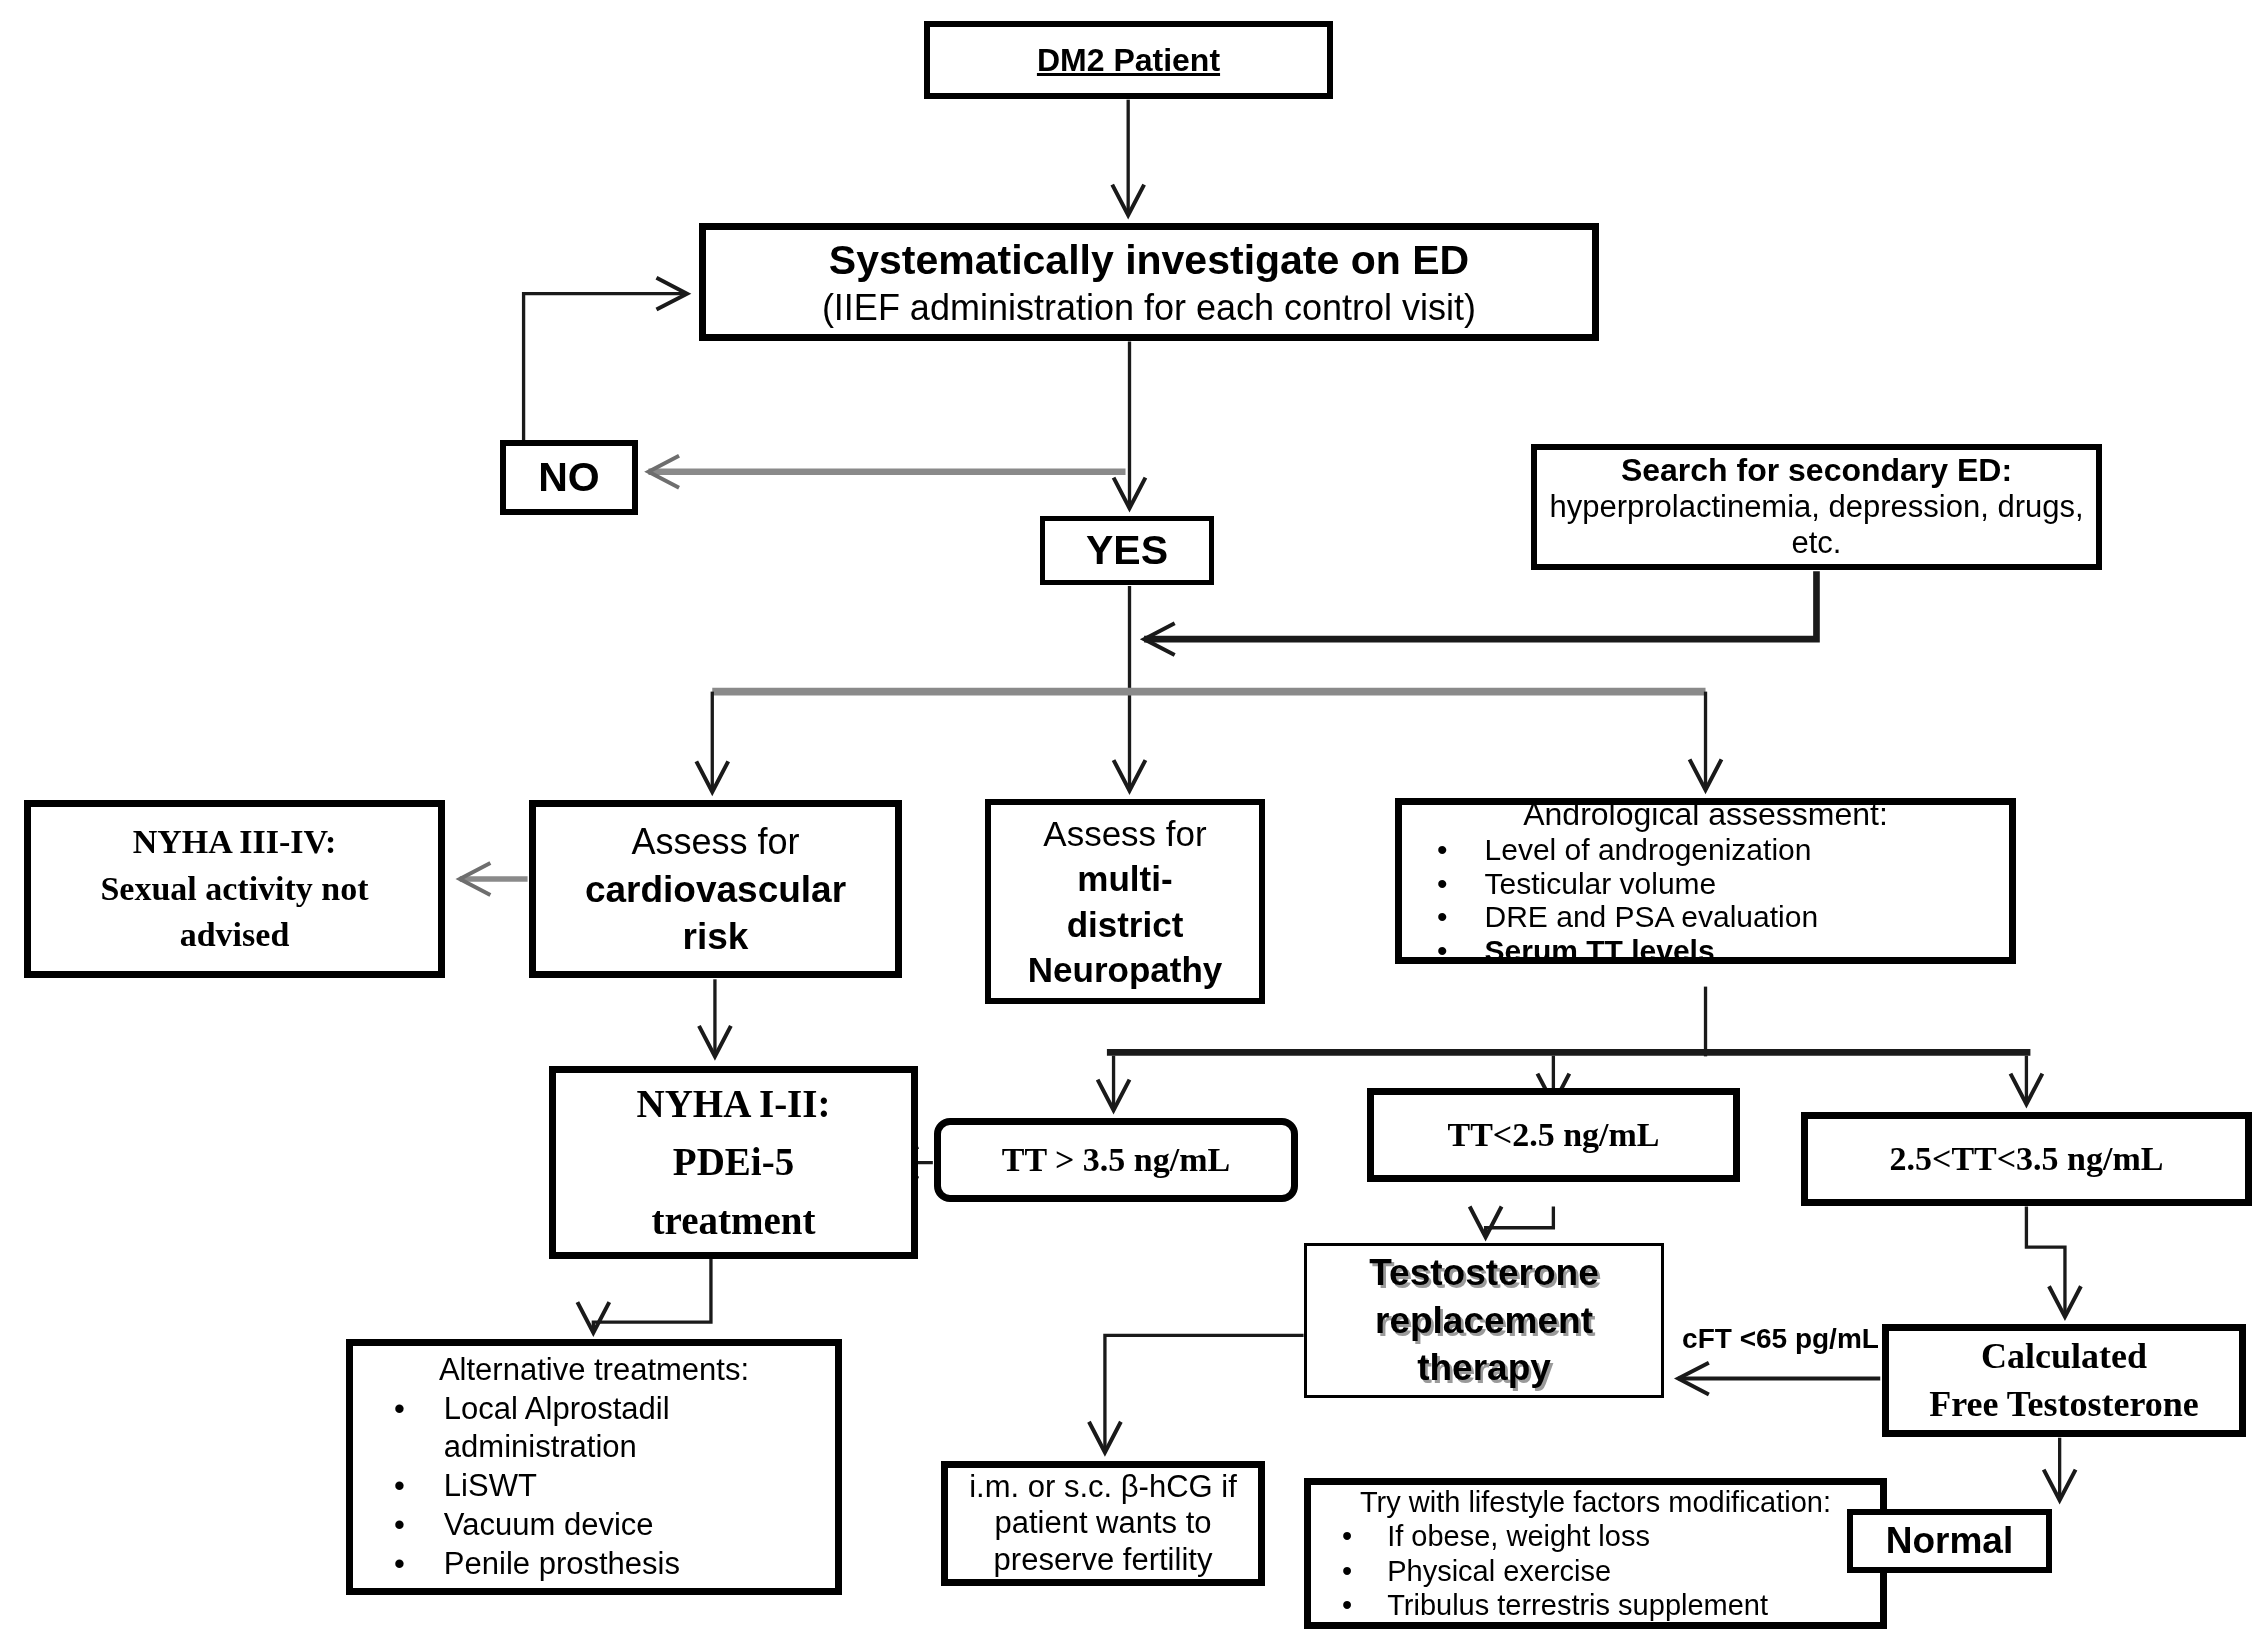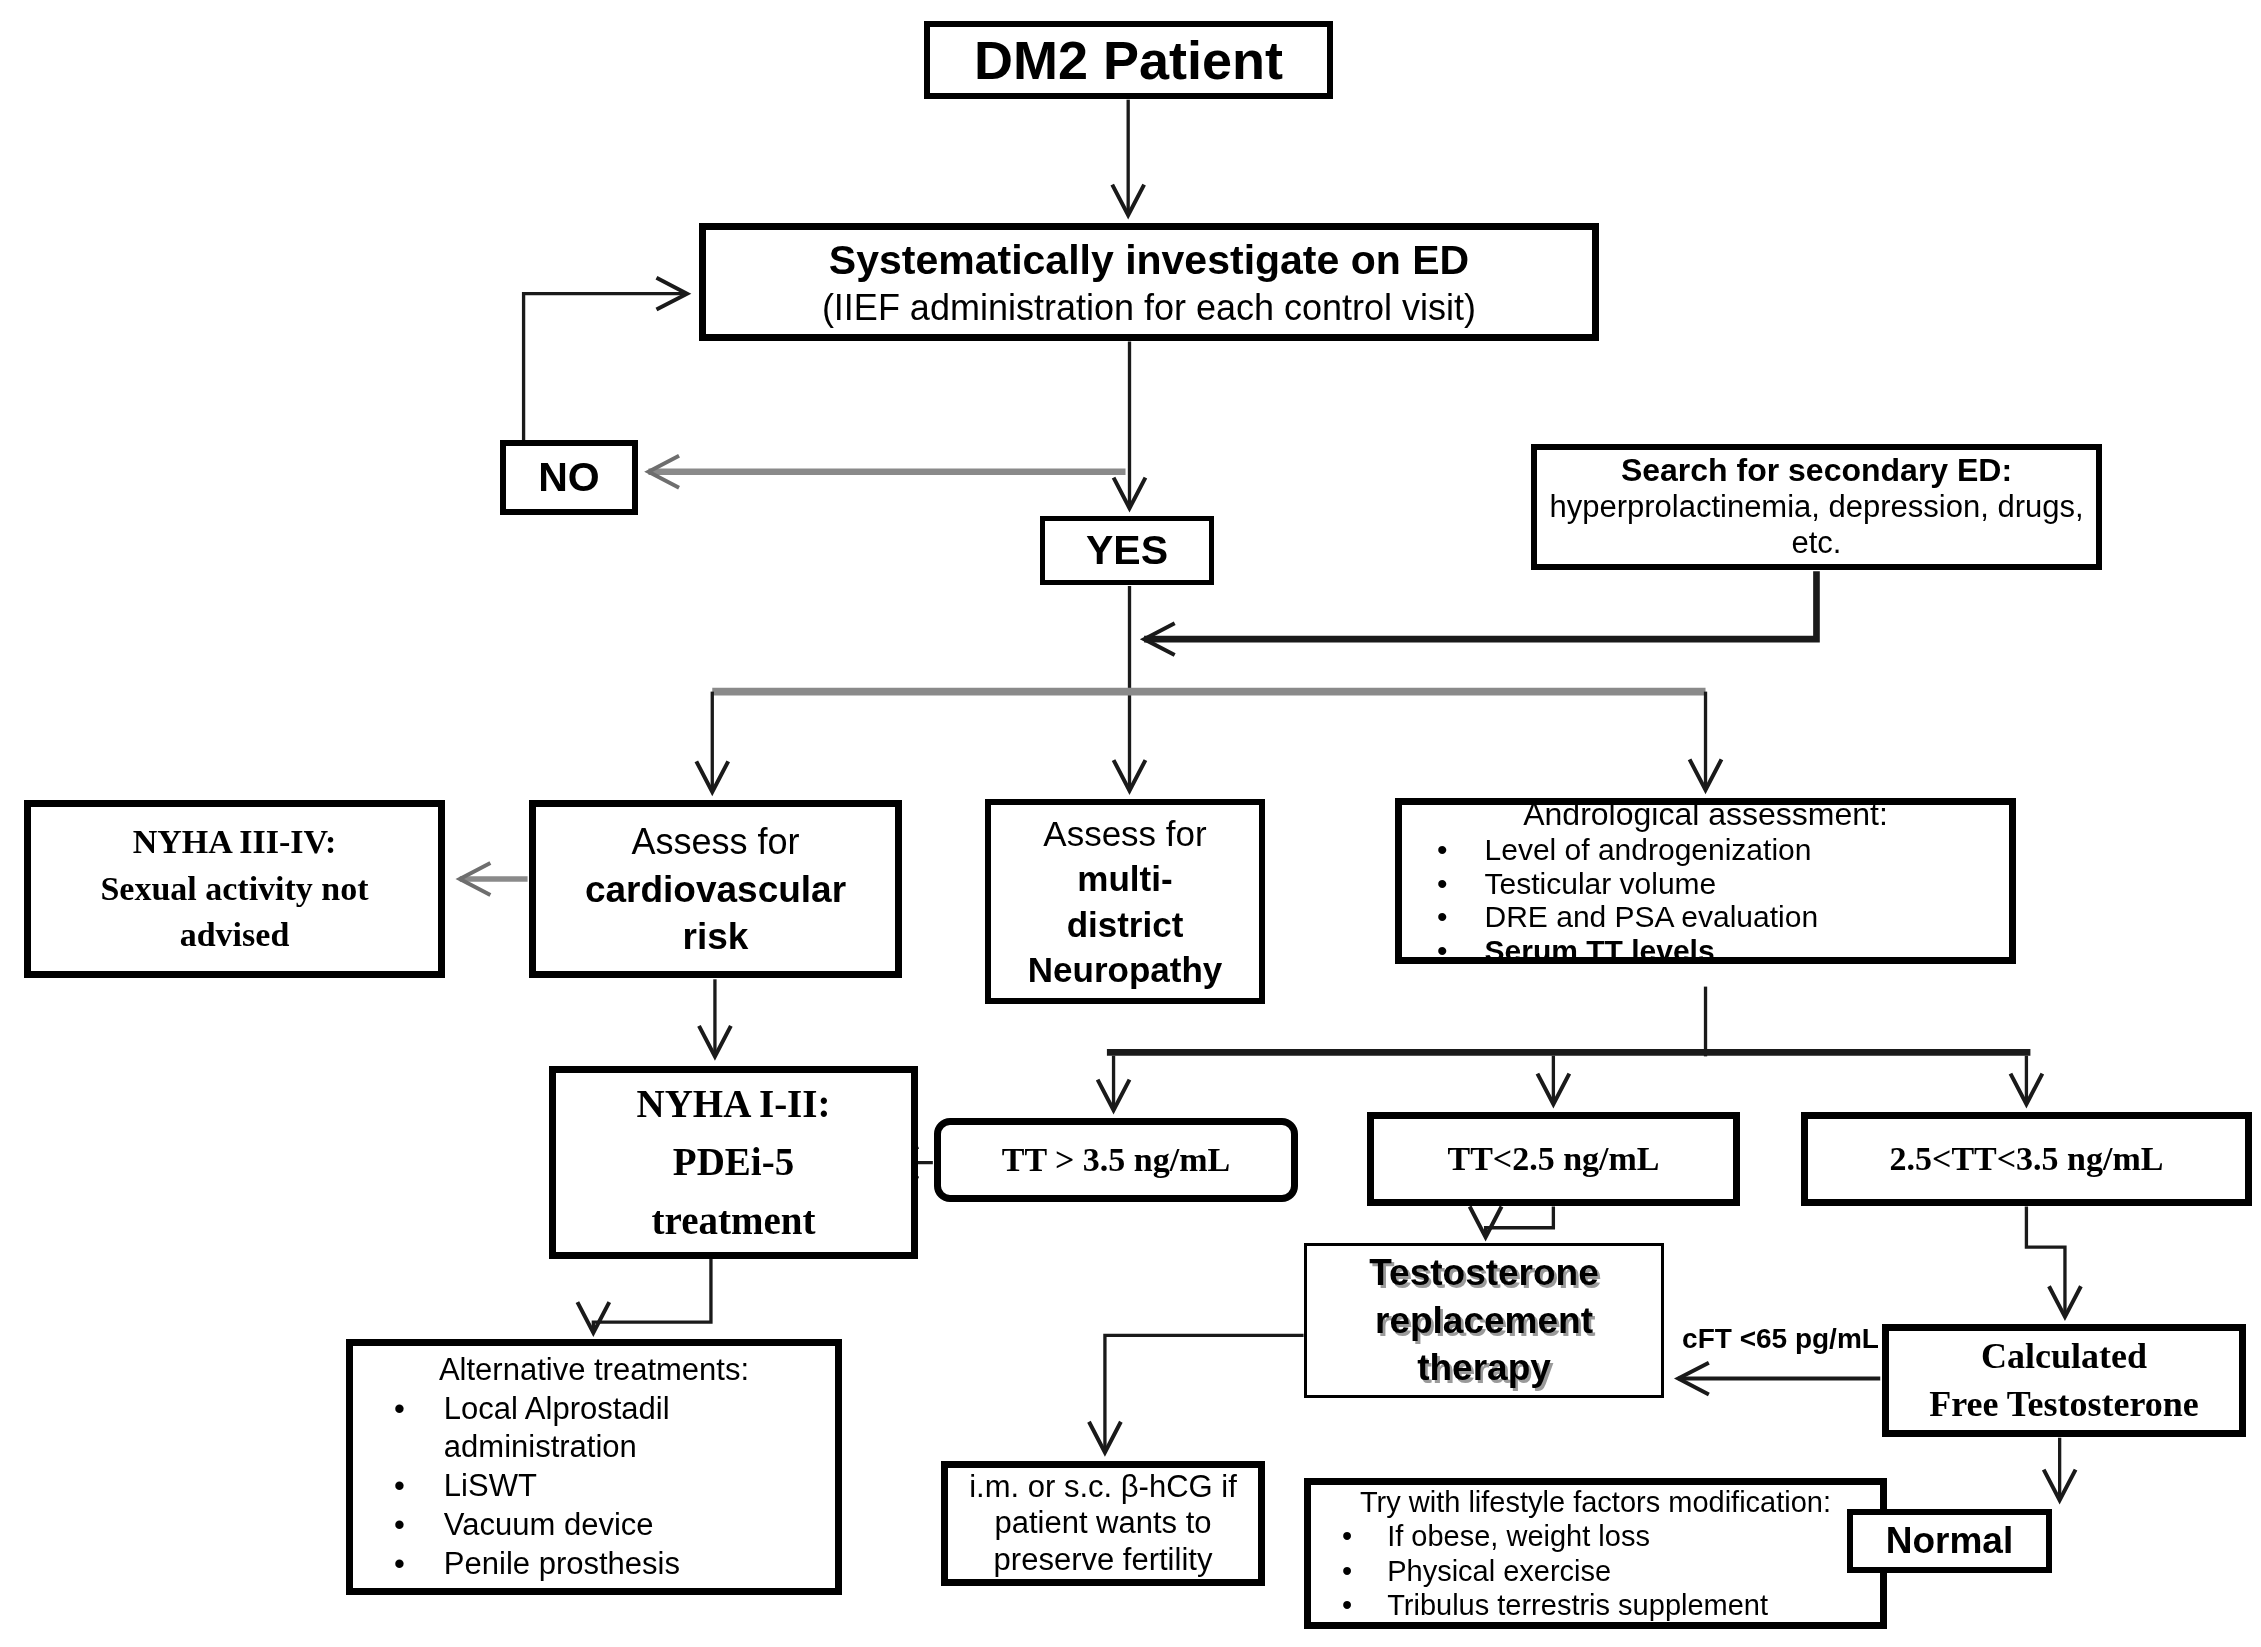--- a/index.html
+++ b/index.html
@@ -23,21 +23,21 @@
   }
   .bw8{border-width:5.3px;}
   .bw9{border-width:6px;}
   .bw10{border-width:6.6px;}
   .bw5{border-width:3.3px;}
   .b{font-weight:bold;}
   .serif{font-family:"Liberation Serif",serif;}
   .shadowed{text-shadow:2.7px 2.7px 0 #9a9a9a;}
   .lbl{position:absolute;z-index:2;display:flex;align-items:center;justify-content:center;text-align:center;}
   
-  .t74{font-size:54px;line-height:1.2;}
+  .t74{font-size:32px;line-height:1.2;text-decoration:underline;}
   .t62{font-size:41px;line-height:1.25;}
   .t58{font-size:34px;line-height:1.38;}
   .t58t{font-size:39px;line-height:1.5;}
   .t56{font-size:37px;line-height:1.28;}
   .t54{font-size:36px;line-height:1.33;}
   .t54c{font-size:36px;line-height:1.2;}
   .t52{font-size:35px;line-height:1.3;}
   .t48{font-size:32px;line-height:1.15;}
   .t46{font-size:31px;line-height:1.25;}
   .t46c{font-size:31px;line-height:1.18;}
@@ -176,21 +176,21 @@
   <div class="box" style="left:549px;top:1066px;width:369px;height:193px;">
     <div class="t58t b serif">NYHA I-II:</div>
     <div class="t58t b serif">PDEi-5</div>
     <div class="t58t b serif">treatment</div>
   </div>
 
   <div class="box" style="left:934px;top:1118px;width:364px;height:84px;border-radius:16px;">
     <div class="t58 b serif">TT &gt; 3.5 ng/mL</div>
   </div>
 
-  <div class="box" style="left:1367px;top:1112px;width:373px;height:94px;">
+  <div class="box" style="left:1367px;top:1088px;width:373px;height:94px;">
     <div class="t58 b serif">TT&lt;2.5 ng/mL</div>
   </div>
 
   <div class="box" style="left:1801px;top:1112px;width:451px;height:94px;">
     <div class="t58 b serif">2.5&lt;TT&lt;3.5 ng/mL</div>
   </div>
 
   <div class="box bw5" style="left:1304px;top:1243px;width:360px;height:155px;">
     <div class="t56 b shadowed">Testosterone</div>
     <div class="t56 b shadowed">replacement</div>

